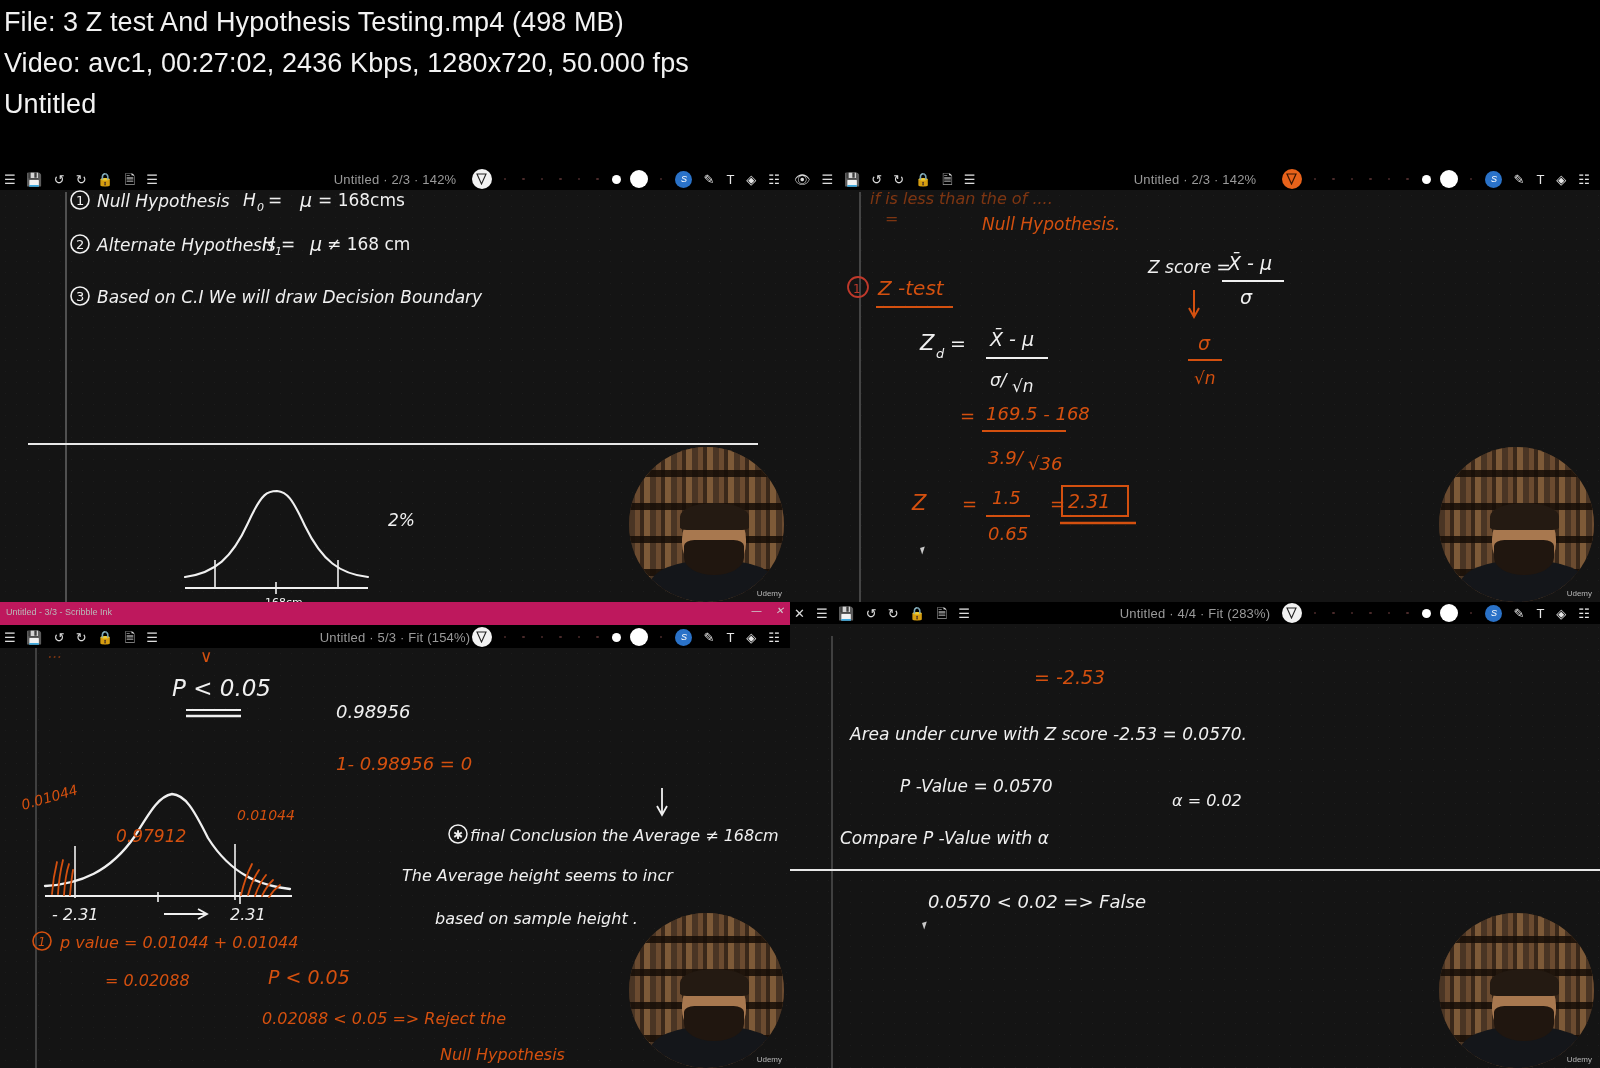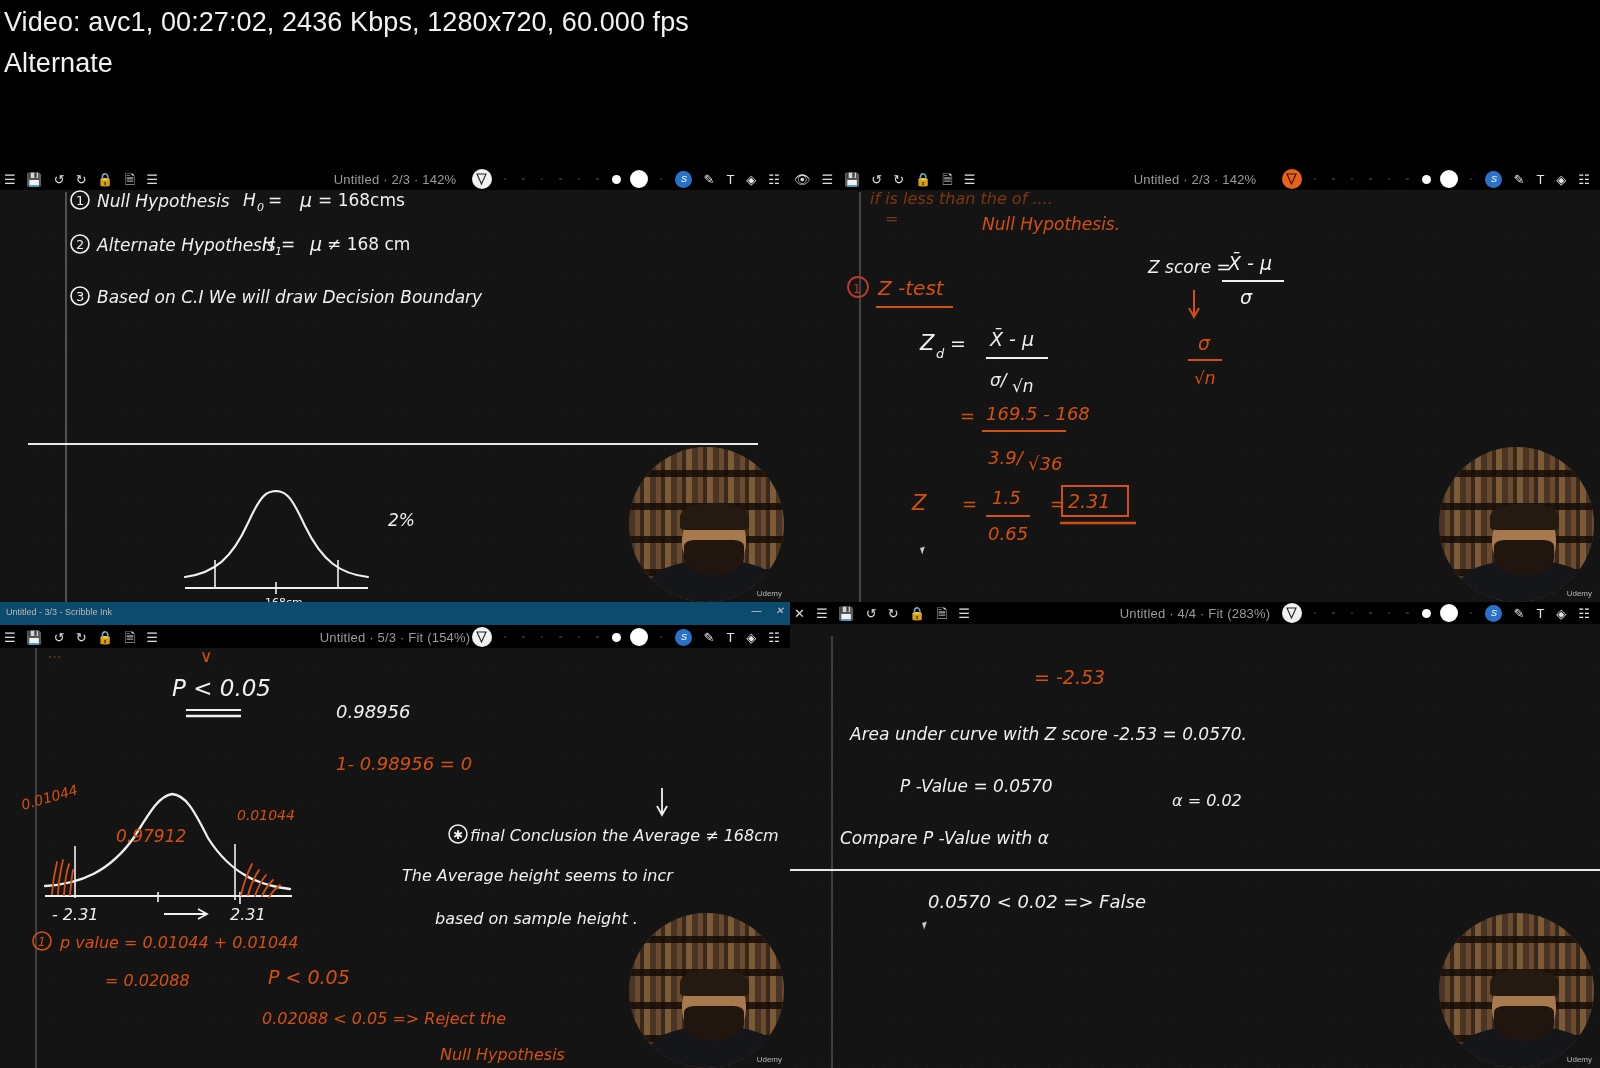--- a/index.html
+++ b/index.html
@@ -30,21 +30,21 @@
   .p3 { left:0;    top:434px;width:790px; height:466px; }
   .p4 { left:790px;top:434px;width:810px; height:466px; }
 
   .panelbg { position:absolute; inset:0; background:#141414;
              background-image:
                radial-gradient(circle, rgba(255,255,255,.035) 0.6px, transparent 0.7px);
              background-size: 11px 11px; }
 
   
   .winbar { position:absolute; left:0; top:0; width:100%; height:24px;
-            background:#0c4a6e; border-bottom:1px solid #000; }
+            background:#be185d; border-bottom:1px solid #000; }
   .winbar .wtitle { position:absolute; left:6px; top:5px; font-size:9px; color:#b9b9b9; white-space:nowrap;}
   .winbar .wbtns { position:absolute; right:6px; top:4px; display:flex; gap:14px; }
   .winbar .wbtn { font-size:10px; color:#cfcfcf; line-height:10px; }
 
   
   .toolbar { position:absolute; left:0; width:100%; height:22px;
              background:#000; display:flex; align-items:center; }
   .tb-left { position:absolute; left:4px; display:flex; align-items:center; gap:11px; }
   .tb-ic { color:#e8e8e8; font-size:13px; line-height:13px; opacity:.95; display:inline-block; }
   .tb-center { position:absolute; left:50%; transform:translateX(-50%);
@@ -89,22 +89,23 @@
   .cursor { position:absolute; width:0;height:0;
             border-left:5px solid #c9c9c9; border-bottom:7px solid transparent;
             transform: rotate(-18deg); }
 </style>
 </head>
 <body>
 
 <div id="root">
 
   <div class="meta-block">
-    <div class="meta-line">Video: avc1, 00:27:02, 2436 Kbps, 1280x720, 60.000 fps</div>
-    <div class="meta-line">Alternate</div>
+    <div class="meta-line">File: 3  Z test And Hypothesis Testing.mp4 (498 MB)</div>
+    <div class="meta-line">Video: avc1, 00:27:02, 2436 Kbps, 1280x720, 50.000 fps</div>
+    <div class="meta-line">Untitled</div>
   </div>
 
   <div class="grid">
 
     <div class="panel p1">
       <div class="panelbg"></div>
 
       <div class="toolbar" style="top:0">
         <div class="tb-left">
           <span class="tb-ic">☰</span>

